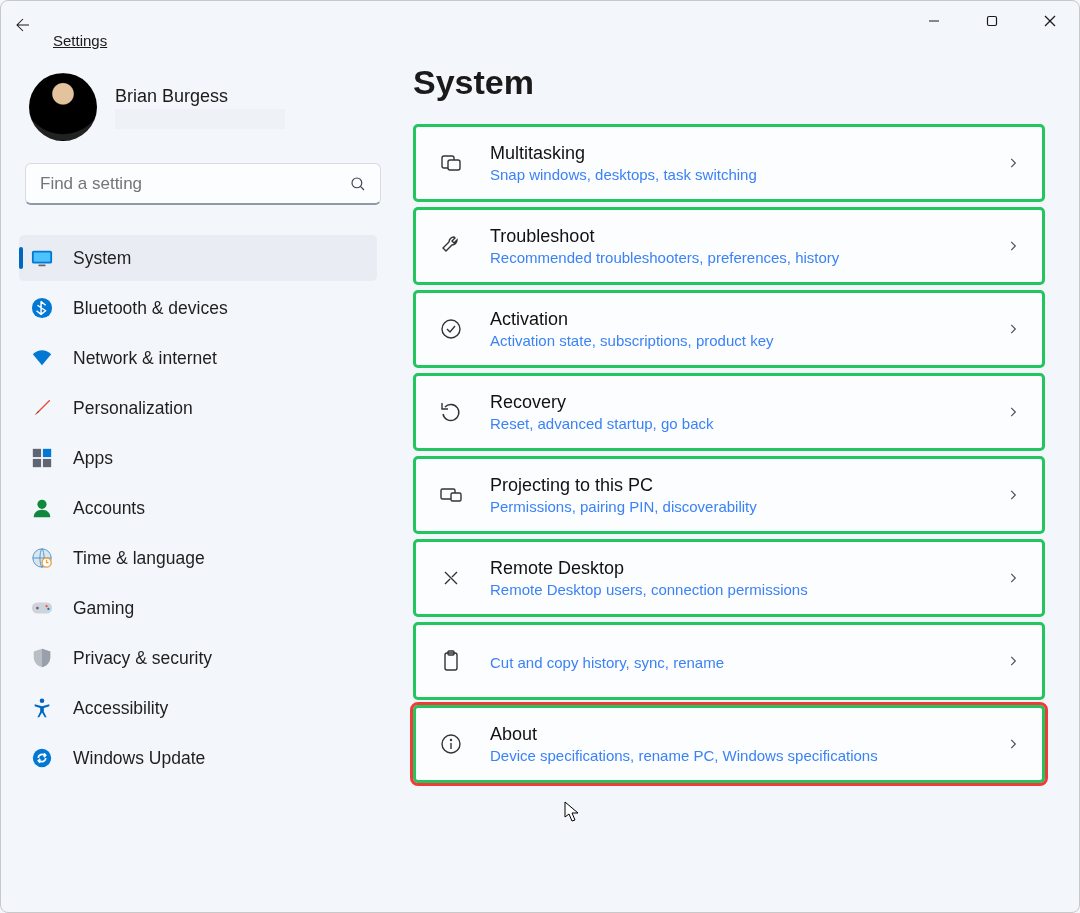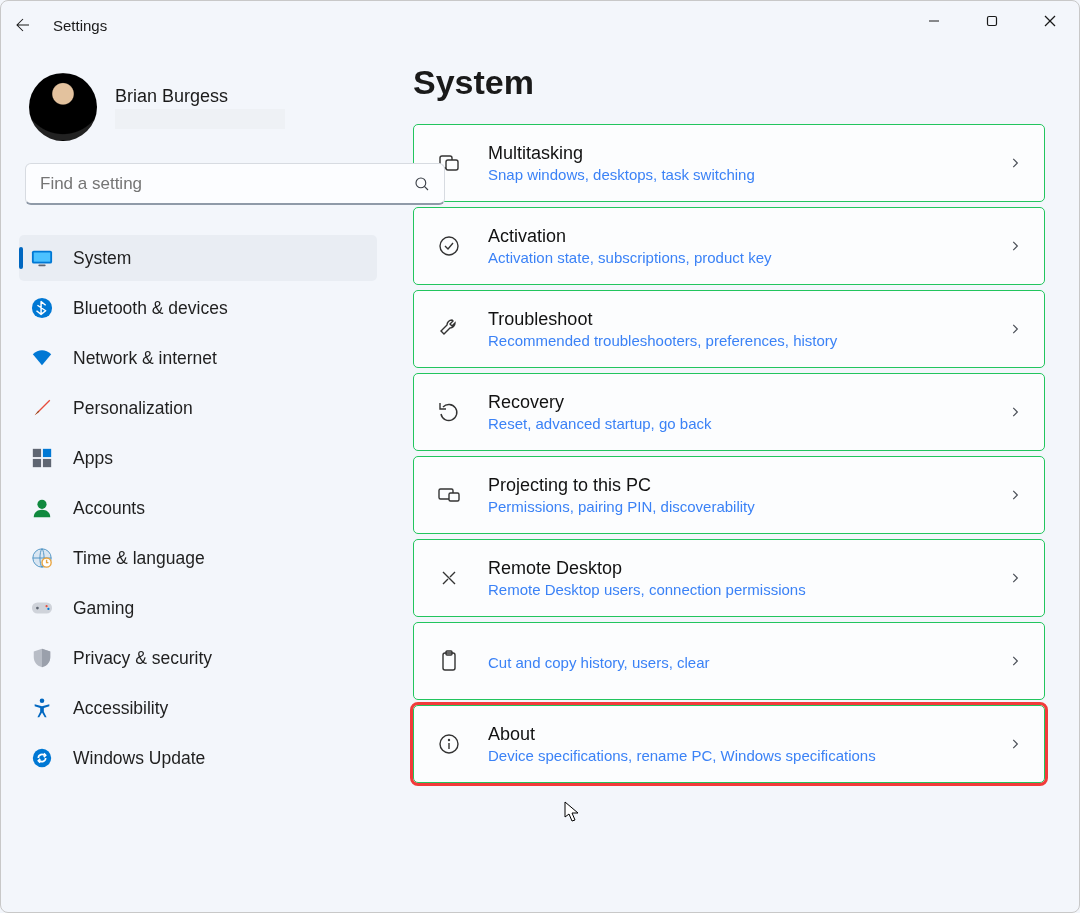--- a/index.html
+++ b/index.html
@@ -1,43 +1,43 @@
 <!DOCTYPE html>
 <html><head>
 <meta charset="utf-8">
 <style>
   * { box-sizing: border-box; margin: 0; padding: 0; }
   html, body { width: 1080px; height: 913px; font-family: "Segoe UI", Arial, sans-serif; background: #f3f6fb; color: #1a1a1a; overflow: hidden; }
   .window { width: 1080px; height: 913px; border: 1px solid #c8c8c8; border-radius: 8px; background: #f3f6fb; position: relative; }
   
-  .titlebar { height: 48px; display: flex; align-items: center; }
+  .titlebar { height: 48px; display: flex; align-items: flex-end; text-decoration: underline; }
   .back { width: 44px; display: flex; justify-content: center; align-items: center; height: 48px; cursor: pointer; }
   .app-title { font-size: 15px; padding-left: 8px; }
   .win-controls { position: absolute; top: 0; right: 0; display: flex; }
   .win-btn { width: 58px; height: 40px; display: flex; align-items: center; justify-content: center; cursor: pointer; }
   
   .body { display: flex; }
   .sidebar { width: 390px; padding: 20px 14px 0 18px; }
   .user-row { display: flex; align-items: center; gap: 18px; margin: 4px 0 22px 10px; }
   .avatar { width: 68px; height: 68px; border-radius: 50%; background: radial-gradient(circle at 50% 30%, #e3c29e 0 18%, #000 20% 70%, #222 72% 100%); border: 1px solid rgba(0,0,0,0.06); }
   .user-name { font-size: 18px; font-weight: 400; }
   .user-sub { width: 170px; height: 20px; background: #eef1f5; margin-top: 2px; }
-  .search { position: relative; width: 420px; height: 42px; margin: 0 0 30px 6px; }
+  .search { position: relative; width: 356px; height: 42px; margin: 0 0 30px 6px; }
   .search input { width: 100%; height: 100%; border: 1px solid #d7dbe1; border-bottom: 2px solid #8f9aa8; border-radius: 6px; background: #fcfdff; padding: 0 44px 0 14px; font-size: 17px; outline: none; }
   .search-icn { position: absolute; right: 14px; top: 50%; transform: translateY(-50%); }
   .nav { display: flex; flex-direction: column; gap: 4px; }
   .nav-item { display: flex; align-items: center; height: 46px; padding: 0 0 0 12px; border-radius: 5px; cursor: pointer; gap: 20px; font-size: 17.5px; color: #1f1f1f; position: relative; }
   .nav-item.selected { background: #e9edf3; }
   .nav-item.selected::before { content: ""; position: absolute; left: 0; top: 12px; bottom: 12px; width: 3.5px; background: #0067c0; border-radius: 3px; }
   .nav-icon { width: 22px; height: 22px; display: flex; align-items: center; justify-content: center; }
   
   .main { flex: 1; padding: 14px 34px 0 22px; }
   .page-title { font-size: 34px; font-weight: 600; margin-bottom: 22px; }
   .cards { display: flex; flex-direction: column; gap: 5px; }
-  .card { display: flex; align-items: center; background: #fcfdfe; border: 1px solid #22c55e; border-radius: 5px; height: 78px; padding: 0 22px 0 22px; cursor: pointer; gap: 26px; }
+  .card { display: flex; align-items: center; background: #fcfdfe; border: 3px solid #22c55e; border-radius: 5px; height: 78px; padding: 0 22px 0 22px; cursor: pointer; gap: 26px; }
   .card.highlight { outline: 3px solid #f23a3a; outline-offset: 0; justify-content: flex-end; }
   .card-icon { width: 26px; height: 26px; display: flex; align-items: center; justify-content: center; color: #333; }
   .card-text { flex: 1; }
   .card-title { font-size: 18px; color: #121212; }
   .card-sub { font-size: 15px; color: #3b82f6; margin-top: 2px; }
   .chev { color: #4a4f57; }
   .cursor { position: absolute; left: 563px; top: 800px; pointer-events: none; }
   svg { display: block; }
 </style>
 </head>
@@ -218,49 +218,49 @@
               <div class="card-title">Multitasking</div>
               <div class="card-sub">Snap windows, desktops, task switching</div>
             </div>
             <svg class="chev" width="14" height="14" viewBox="0 0 24 24" fill="none" stroke="#4a4f57" stroke-width="2">
               <path d="M9 5l7 7-7 7"></path>
             </svg>
           </div>
           <div class="card">
             <span class="card-icon">
               <svg width="24" height="24" viewBox="0 0 24 24" fill="none" stroke="#333" stroke-width="1.4">
+                <path d="M15 3a5 5 0 0 0-5 5l-6 6 3 3 6-6a5 5 0 0 0 5-5l-3 3-2-2 3-3z"></path>
+              </svg>
+            </span>
+            <div class="card-text">
+              <div class="card-title">Troubleshoot</div>
+              <div class="card-sub">Recommended troubleshooters, preferences, history</div>
+            </div>
+            <svg class="chev" width="14" height="14" viewBox="0 0 24 24" fill="none" stroke="#4a4f57" stroke-width="2">
+              <path d="M9 5l7 7-7 7"></path>
+            </svg>
+          </div>
+          <div class="card">
+            <span class="card-icon">
+              <svg width="24" height="24" viewBox="0 0 24 24" fill="none" stroke="#333" stroke-width="1.4">
                 <circle cx="12" cy="12" r="9"></circle>
                 <path d="M8 12l3 3 5-6"></path>
               </svg>
             </span>
             <div class="card-text">
               <div class="card-title">Activation</div>
               <div class="card-sub">Activation state, subscriptions, product key</div>
             </div>
             <svg class="chev" width="14" height="14" viewBox="0 0 24 24" fill="none" stroke="#4a4f57" stroke-width="2">
               <path d="M9 5l7 7-7 7"></path>
             </svg>
           </div>
           <div class="card">
             <span class="card-icon">
               <svg width="24" height="24" viewBox="0 0 24 24" fill="none" stroke="#333" stroke-width="1.4">
-                <path d="M15 3a5 5 0 0 0-5 5l-6 6 3 3 6-6a5 5 0 0 0 5-5l-3 3-2-2 3-3z"></path>
-              </svg>
-            </span>
-            <div class="card-text">
-              <div class="card-title">Troubleshoot</div>
-              <div class="card-sub">Recommended troubleshooters, preferences, history</div>
-            </div>
-            <svg class="chev" width="14" height="14" viewBox="0 0 24 24" fill="none" stroke="#4a4f57" stroke-width="2">
-              <path d="M9 5l7 7-7 7"></path>
-            </svg>
-          </div>
-          <div class="card">
-            <span class="card-icon">
-              <svg width="24" height="24" viewBox="0 0 24 24" fill="none" stroke="#333" stroke-width="1.4">
                 <path d="M4 14a8 8 0 1 0 2-7"></path>
                 <path d="M3 3v6h6"></path>
               </svg>
             </span>
             <div class="card-text">
               <div class="card-title">Recovery</div>
               <div class="card-sub">Reset, advanced startup, go back</div>
             </div>
             <svg class="chev" width="14" height="14" viewBox="0 0 24 24" fill="none" stroke="#4a4f57" stroke-width="2">
               <path d="M9 5l7 7-7 7"></path>
@@ -296,21 +296,21 @@
             </svg>
           </div>
           <div class="card">
             <span class="card-icon">
               <svg width="24" height="24" viewBox="0 0 24 24" fill="none" stroke="#333" stroke-width="1.4">
                 <rect x="6" y="4" width="12" height="17" rx="2"></rect>
                 <rect x="9" y="2" width="6" height="4" rx="1"></rect>
               </svg>
             </span>
             <div class="card-text">
-              <div class="card-sub">Cut and copy history, users, clear</div>
+              <div class="card-sub">Cut and copy history, sync, rename</div>
             </div>
             <svg class="chev" width="14" height="14" viewBox="0 0 24 24" fill="none" stroke="#4a4f57" stroke-width="2">
               <path d="M9 5l7 7-7 7"></path>
             </svg>
           </div>
           <div class="card highlight">
             <span class="card-icon">
               <svg width="24" height="24" viewBox="0 0 24 24" fill="none" stroke="#333" stroke-width="1.4">
                 <circle cx="12" cy="12" r="9"></circle>
                 <circle cx="12" cy="8" r="0.5" fill="#333"></circle>

